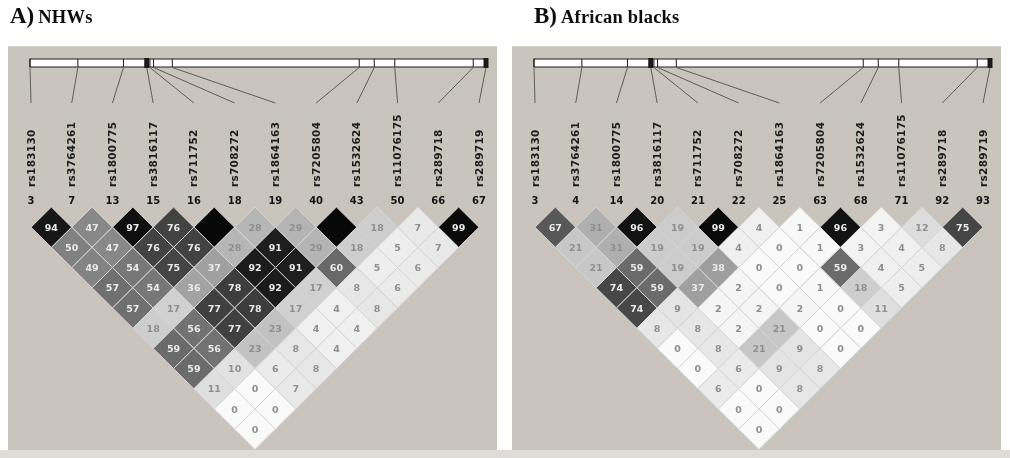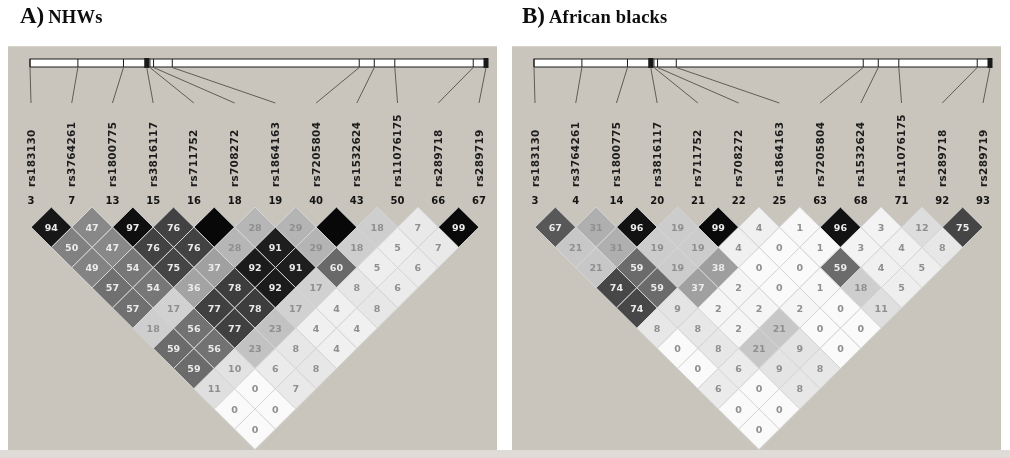--- a/index.html
+++ b/index.html
@@ -10,25 +10,25 @@
   .tn{font-size:18.5px;letter-spacing:.2px;}
   .panel{position:absolute;top:46px;width:489px;height:404px;background:#c9c5bc;border-top:1px solid #d6d3cb;}
   .panel svg{display:block;}
   .bottom-strip{position:absolute;left:0;top:450px;width:1010px;height:8px;background:#dfdcd8;}
 </style>
 </head>
 <body>
 
 <div class="fig">
 
-  <div class="ptitle" style="left:20px">
+  <div class="ptitle" style="left:10px">
     <span class="tp">A)</span>
     <span class="tn">NHWs</span>
   </div>
-  <div class="ptitle" style="left:522px">
+  <div class="ptitle" style="left:534px">
     <span class="tp">B)</span>
     <span class="tn">African blacks</span>
   </div>
 
   <div class="panel" style="left:8px">
     <svg width="489" height="404" viewBox="0 0 489 404">
         <rect x="22" y="12" width="456" height="8" fill="#ffffff" stroke="#1a1a1a" stroke-width="1"></rect>
         <line x1="22" y1="12" x2="22" y2="20" stroke="#1a1a1a" stroke-width="1"></line>
         <line x1="22" y1="20.5" x2="23" y2="56" stroke="#5e5d54" stroke-width="1"></line>
         <line x1="69.88" y1="12" x2="69.88" y2="20" stroke="#1a1a1a" stroke-width="1"></line>

